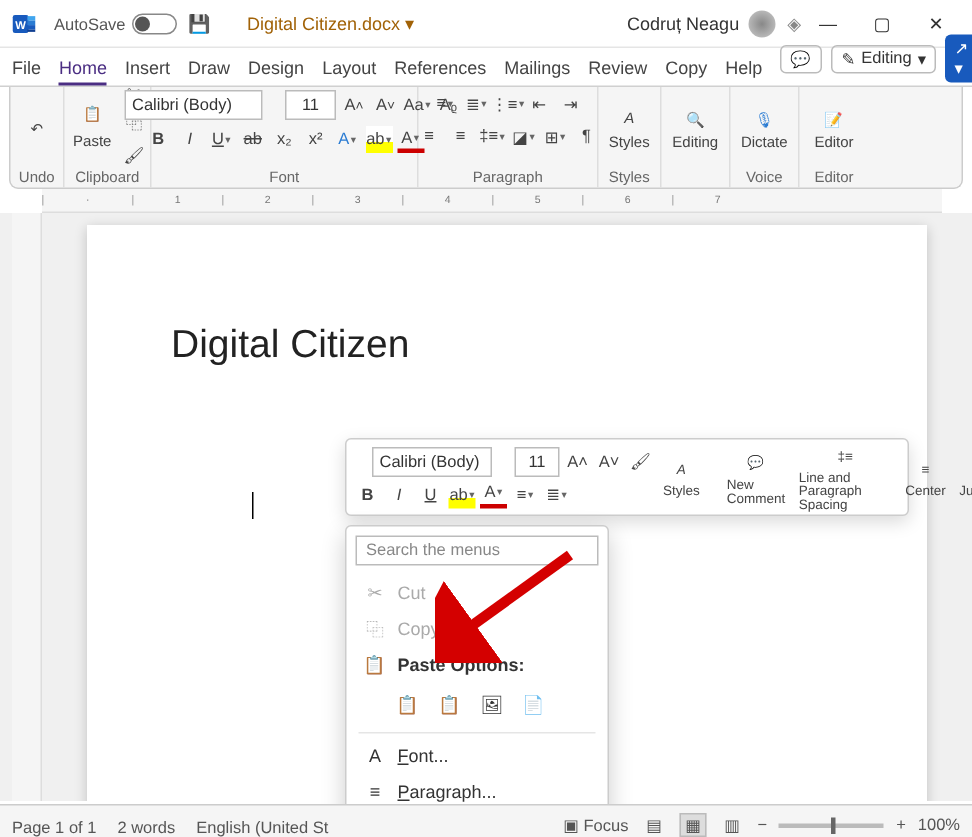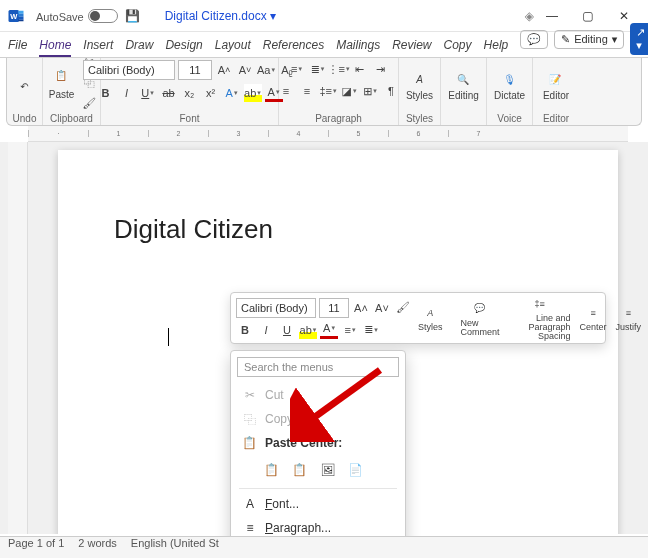--- a/index.html
+++ b/index.html
@@ -4,41 +4,41 @@
 <style>
 * { margin: 0; padding: 0; box-sizing: border-box; font-family: "Segoe UI", Arial, sans-serif; }
 body { width: 648px; height: 558px; background: #fff; overflow: hidden; position: relative; font-size: 12px; color: #333; }
 .titlebar { height: 32px; display: flex; align-items: center; padding: 0 6px; background: #fff; border-bottom: 1px solid #e5e5e5; }
 .w-icon { width: 20px; height: 20px; background: #fff; display: flex; align-items: center; justify-content: center; margin-right: 10px; }
 .w-icon svg { width: 18px; height: 18px; }
 .autosave { display: flex; align-items: flex-end; gap: 4px; font-size: 11px; color: #555; }
 .toggle-off { width: 30px; height: 14px; border: 1px solid #888; border-radius: 7px; position: relative; background: #fff; }
 .toggle-off::after { content: ""; position: absolute; left: 1px; top: 1px; width: 10px; height: 10px; background: #555; border-radius: 50%; }
 .save-ico { margin: 0 8px; color: #7719aa; }
-.doc-title { font-size: 12px; color: #1d4ed8; padding-left: 16px; }
+.doc-title { font-size: 12px; color: #a16207; padding-left: 16px; }
 .title-spacer { flex: 1; }
 .user { display: flex; align-items: center; gap: 6px; font-size: 12px; color: #333; margin-right: 8px; }
 .avatar { width: 18px; height: 18px; border-radius: 50%; background: radial-gradient(#888, #ccc); }
 .diamond { color: #888; }
 .win-btn { width: 36px; height: 28px; display: flex; align-items: center; justify-content: center; color: #333; }
 
 .tabs { height: 26px; display: flex; align-items: end; padding: 0 8px; gap: 12px; background: #fff; border-bottom: 1px solid #d0d0d0; }
-.tab { font-size: 12px; color: #444; padding-bottom: 5px; cursor: pointer; font-style: italic; }
+.tab { font-size: 12px; color: #444; padding-bottom: 5px; cursor: pointer; }
 .tab.active { color: #4b2e83; border-bottom: 2px solid #4b2e83; padding-bottom: 3px; }
 .tabs .rt { margin-left: auto; display: flex; gap: 6px; align-items: center; padding-bottom: 2px; }
 .chip { border: 1px solid #bbb; border-radius: 4px; padding: 2px 6px; font-size: 11px; display: flex; align-items: center; gap: 4px; }
 .share-btn { background: #185abd; color: #fff; border-radius: 4px; padding: 3px 6px; font-size: 11px; }
 
 .ribbon { height: 68px; background: #f5f5f5; border: 1px solid #ccc; border-top: none; border-radius: 0 0 6px 6px; margin: 0 6px; display: flex; }
 .rgrp { border-right: 1px solid #ddd; display: flex; flex-direction: column; align-items: center; justify-content: flex-end; padding: 2px 4px 1px; }
 .rgrp .lbl { font-size: 10px; color: #666; margin-top: 1px; }
 .rgrp .body { display: flex; align-items: center; gap: 2px; flex: 1; }
 .big-btn { display: flex; flex-direction: column; align-items: center; gap: 2px; font-size: 10px; color: #444; padding: 2px 4px; }
 .ico { width: 16px; height: 16px; display: flex; align-items: center; justify-content: center; }
-.fontbox, .sizebox { border: 1px solid #bbb; background: #fff; height: 20px; font-size: 11px; display: flex; align-items: center; padding: 0 4px; }
+.fontbox, .sizebox { border: 1px solid #bbb; background: #fff; height: 20px; font-size: 11px; display: flex; align-items: center; padding: 0 4px; margin-left: 12px; }
 .fontbox { width: 92px; } .sizebox { width: 34px; justify-content: center; }
 .row { display: flex; gap: 3px; align-items: center; }
 .col { display: flex; flex-direction: column; gap: 3px; }
 .sbtn { width: 18px; height: 18px; display: flex; align-items: center; justify-content: center; font-size: 11px; color: #444; cursor: pointer; }
 .caret::after { content: "▾"; font-size: 7px; margin-left: 1px; color: #666; }
 
 .ruler-h { height: 16px; background: #f5f5f5; border-bottom: 1px solid #ddd; margin: 0 20px 0 28px; font-size: 7px; color: #777; display: flex; align-items: center; overflow: hidden; }
 .ruler-h span { display: inline-block; width: 60px; text-align: center; border-left: 1px solid #bbb; }
 
 .workspace { display: flex; height: 392px; background: #f0f0f0; }
@@ -55,21 +55,21 @@
 
 .context-menu { position: absolute; left: 230px; top: 350px; width: 176px; background: #fff; border: 1px solid #ccc; border-radius: 4px; box-shadow: 0 6px 16px rgba(0,0,0,.2); padding-bottom: 4px; }
 .ctx-search { border: 1px solid #bbb; margin: 6px; padding: 3px 6px; font-size: 11px; color: #888; }
 .ctx-item { display: flex; align-items: center; gap: 8px; padding: 4px 12px; font-size: 12px; color: #333; }
 .ctx-item.disabled { color: #aaa; }
 .ctx-item .ico { width: 14px; }
 .ctx-sep { height: 1px; background: #e5e5e5; margin: 3px 8px; }
 .paste-icons { display: flex; gap: 6px; padding: 4px 12px 4px 30px; }
 .paste-icons .pi { width: 22px; height: 22px; border: 1px solid transparent; display: flex; align-items: center; justify-content: center; }
 
-.statusbar { position: absolute; bottom: 0; left: 0; right: 0; height: 22px; background: #f5f5f5; border-top: 1px solid #ccc; display: flex; align-items: flex-start; padding: 0 8px; font-size: 11px; color: #555; gap: 14px; }
+.statusbar { position: absolute; bottom: 0; left: 0; right: 0; height: 22px; background: #f5f5f5; border-top: 1px solid #ccc; display: flex; align-items: flex-end; padding: 0 8px; font-size: 11px; color: #555; gap: 14px; }
 .statusbar .rt { margin-left: auto; display: flex; align-items: center; gap: 8px; }
 .slider { width: 70px; height: 3px; background: #bbb; position: relative; }
 .slider::after { content: ""; position: absolute; left: 50%; top: -4px; width: 3px; height: 11px; background: #666; }
 .view-btn { width: 18px; height: 16px; border: 1px solid transparent; display: flex; align-items: center; justify-content: center; }
 .view-btn.active { background: #ddd; border-color: #bbb; }
 
 .red-arrow { position: absolute; left: 290px; top: 362px; pointer-events: none; }
 u.acc { text-decoration: underline; }
 </style>
 </head>
@@ -86,20 +86,24 @@
         <rect x="15" y="17" width="7" height="2" fill="#103f91"></rect>
       </svg>
   </div>
   <div class="autosave">
     <span>AutoSave</span>
     <span class="toggle-off"></span>
   </div>
   <span class="save-ico">💾</span>
   <span class="doc-title">Digital Citizen.docx ▾</span>
   <div class="title-spacer"></div>
+  <div class="user">
+    <span>Codruț Neagu</span>
+    <span class="avatar"></span>
+  </div>
   <span class="diamond">◈</span>
   <div class="win-btn">—</div>
   <div class="win-btn">▢</div>
   <div class="win-btn">✕</div>
 </div>
 
 <div class="tabs">
   <span class="tab">File</span>
   <span class="tab active">Home</span>
   <span class="tab">Insert</span>
@@ -281,21 +285,21 @@
       <span class="ico" style="font-style:italic">A</span>
       <span>Styles</span>
     </div>
   <div class="sep"></div>
   <div class="mini-big">
       <span class="ico">💬</span>
       <span>New Comment</span>
     </div>
   <div class="mini-big">
       <span class="ico">‡≡</span>
-      <span style="width:62px;text-align:right">Line and Paragraph Spacing</span>
+      <span style="width:62px;text-align:left">Line and Paragraph Spacing</span>
     </div>
   <div class="mini-big">
       <span class="ico">≡</span>
       <span>Center</span>
     </div>
   <div class="mini-big">
       <span class="ico">≡</span>
       <span>Justify</span>
     </div>
 </div>
@@ -305,21 +309,21 @@
   <div class="ctx-item disabled">
       <span class="ico">✂</span>
       <span>Cut</span>
     </div>
   <div class="ctx-item disabled">
       <span class="ico">⿻</span>
       <span>Copy</span>
     </div>
   <div class="ctx-item">
       <span class="ico">📋</span>
-      <b>Paste Center:</b>
+      <b>Paste Options:</b>
     </div>
   <div class="paste-icons">
     <span class="pi">📋</span>
     <span class="pi">📋</span>
     <span class="pi">🖼</span>
     <span class="pi">📄</span>
   </div>
   <div class="ctx-sep"></div>
   <div class="ctx-item">
       <span class="ico">A</span>
@@ -343,13 +347,23 @@
         <path d="M0,0 L10,5 L0,10 z" fill="#d40000"></path>
       </marker>
     </defs>
   <line x1="90" y1="8" x2="15" y2="62" stroke="#d40000" stroke-width="7" marker-end="url(#ah)"></line>
 </svg>
 
 <div class="statusbar">
   <span>Page 1 of 1</span>
   <span>2 words</span>
   <span>English (United St</span>
+  <div class="rt">
+    <span>▣ <span>Focus</span></span>
+    <span class="view-btn">▤</span>
+    <span class="view-btn active">▦</span>
+    <span class="view-btn">▥</span>
+    <span>−</span>
+    <span class="slider"></span>
+    <span>+</span>
+    <span>100%</span>
+  </div>
 </div>
 
 </body></html>

